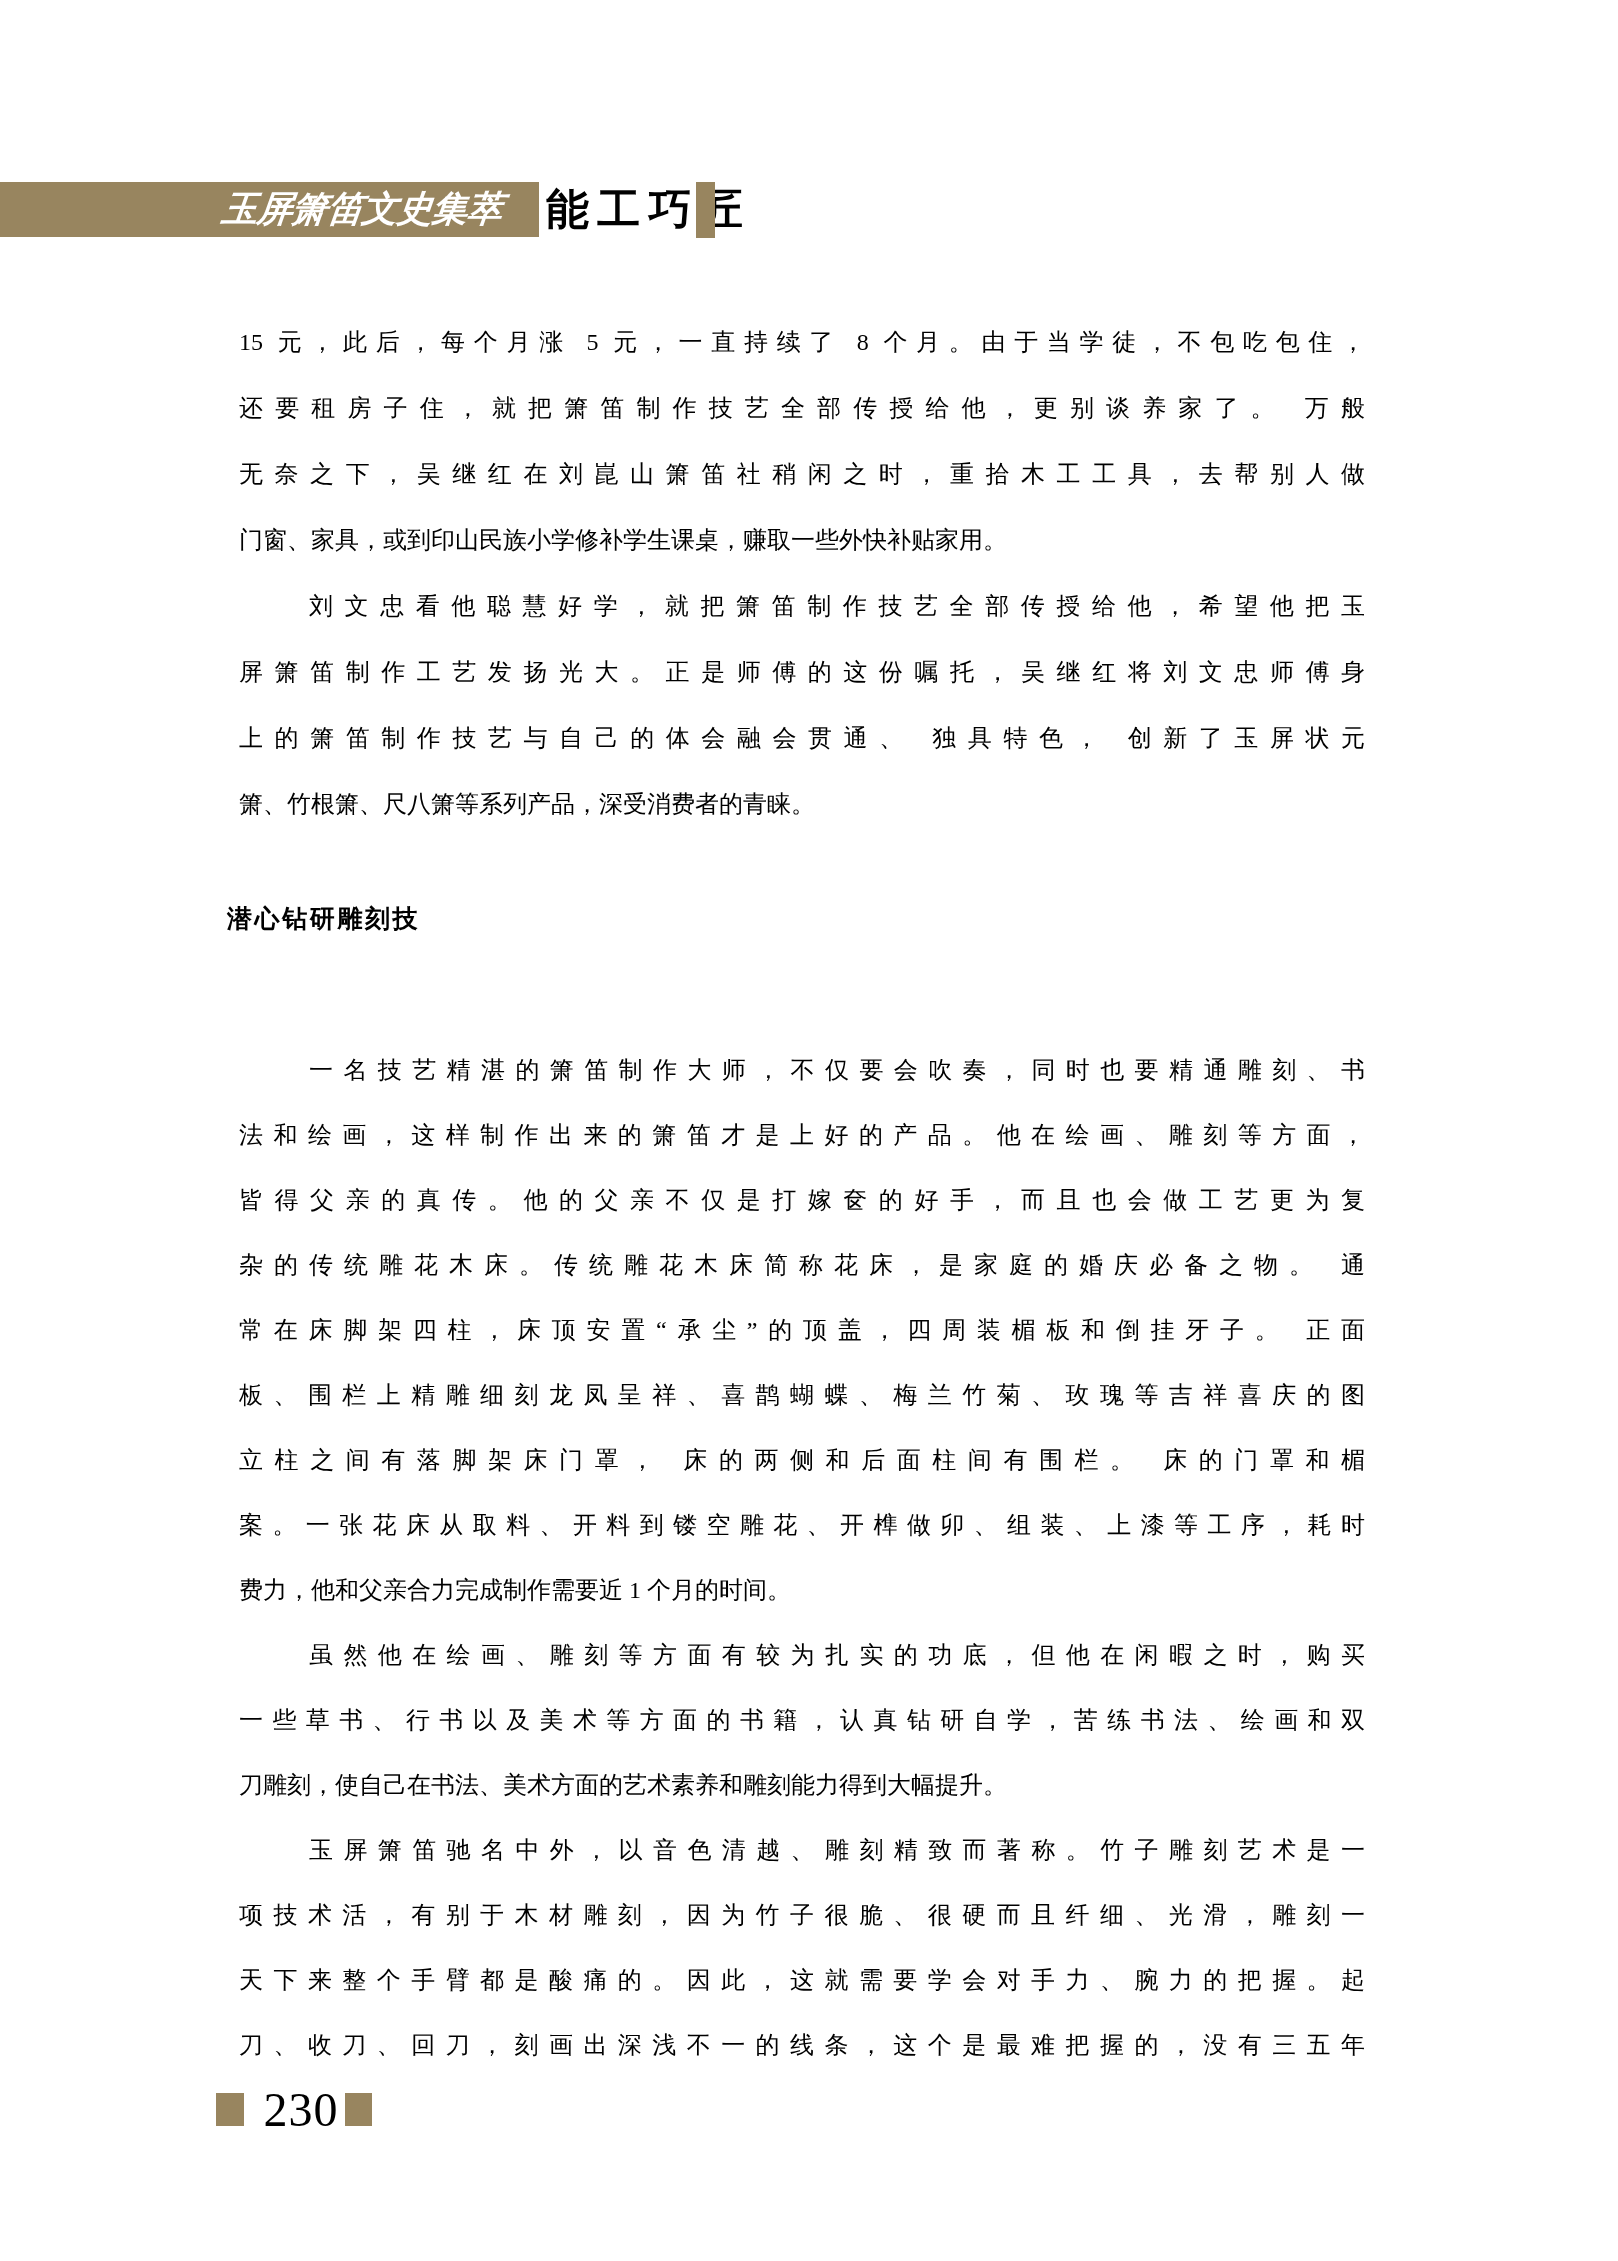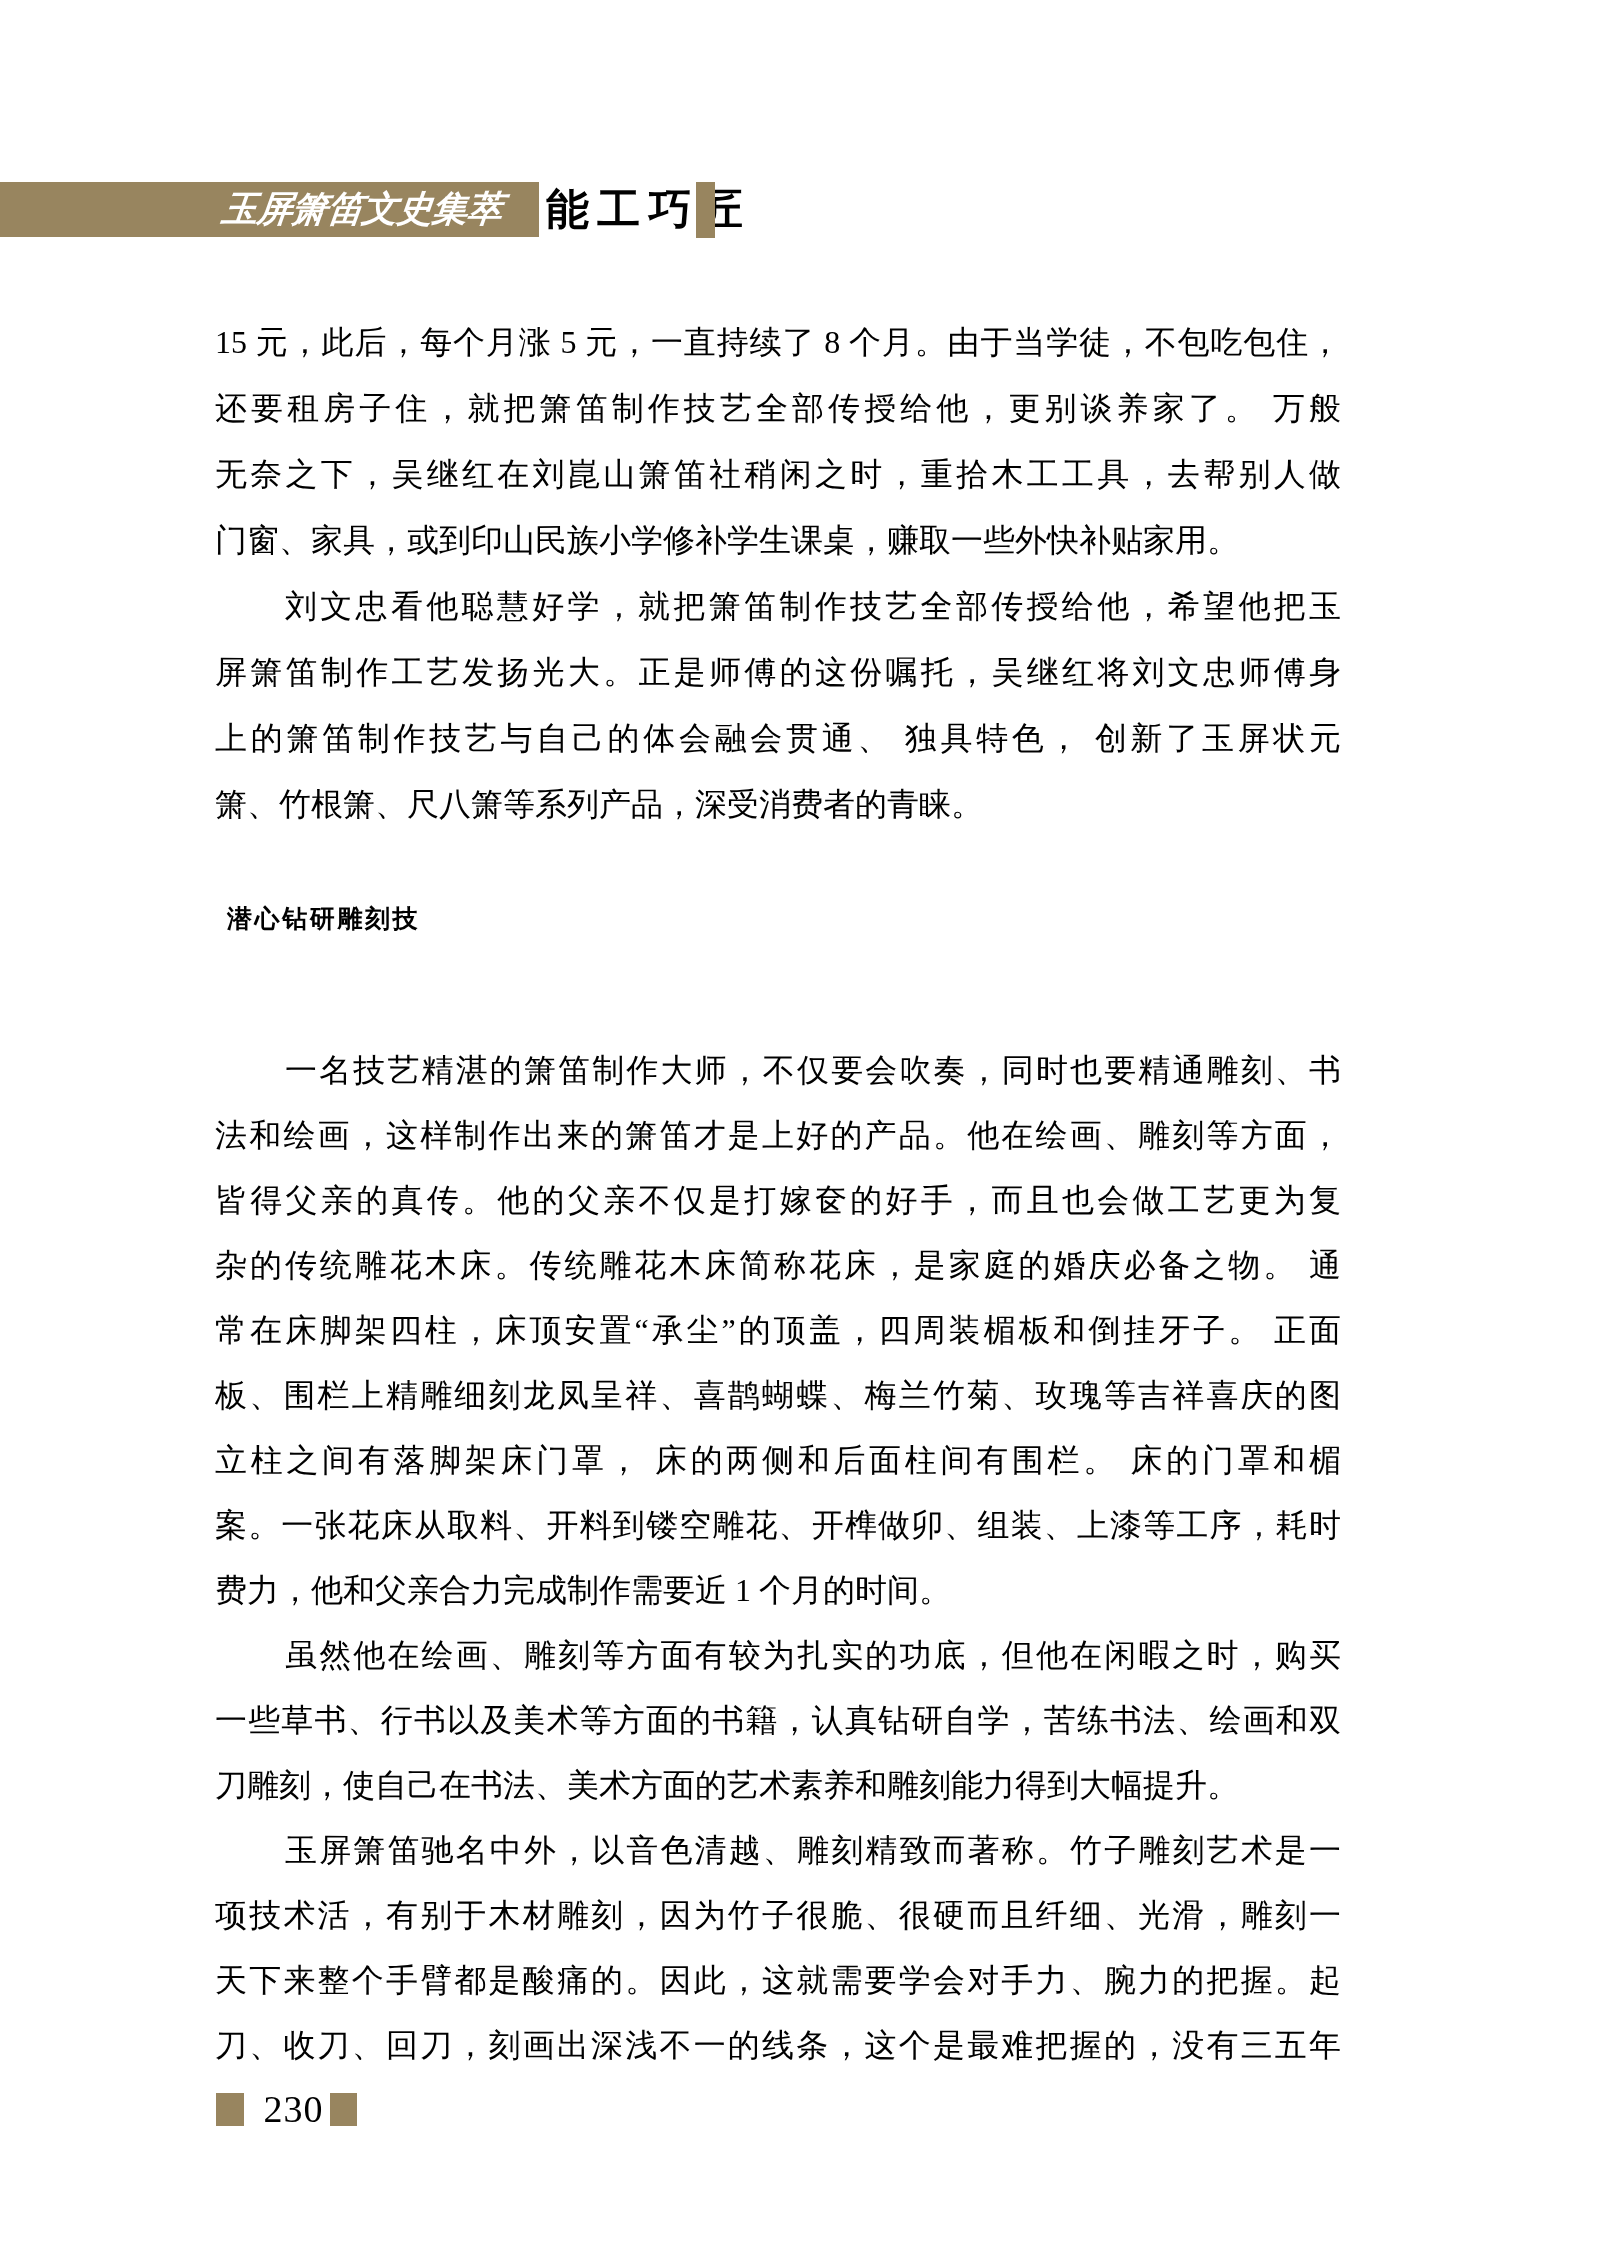--- a/index.html
+++ b/index.html
@@ -31,22 +31,22 @@
     font-size:43px; font-weight:bold; letter-spacing:8.3px;
     white-space:nowrap;
   }
   .header-accent-block {
     position:absolute; left:696px; top:182px;
     width:19px; height:56px;
   }
 
   
   .text-block {
-    position:absolute; left:215px; width:1126px;
-    font-size:32px;
+    position:absolute; left:239px; width:1126px;
+    font-size:24px;
   }
   .block-a { top:309px; }
   .block-b { top:1038px; }
   .block-a .line { height:66px; line-height:66px; }
   .block-b .line { height:65px; line-height:65px; }
   .line {
     text-align:justify;
     text-align-last:justify;
     white-space:nowrap;
   }
@@ -60,21 +60,21 @@
     font-size:25px; font-weight:bold; letter-spacing:2.6px;
   }
 
   
   .footer {
     position:absolute; left:216px; top:2093px;
     height:33px; display:flex; align-items:center;
   }
   .footer-square { width:27.5px; height:33px; }
   .page-number {
-    font-size:38px; line-height:33px;
+    font-size:48px; line-height:33px;
     margin-left:20px; margin-right:6px;
     letter-spacing:1px;
   }
 </style>
 </head>
 <body>
 
 <div class="page" style="background: rgb(255, 255, 255);">
 
   <div class="header-band tan" style="background: rgb(152, 133, 95);">

